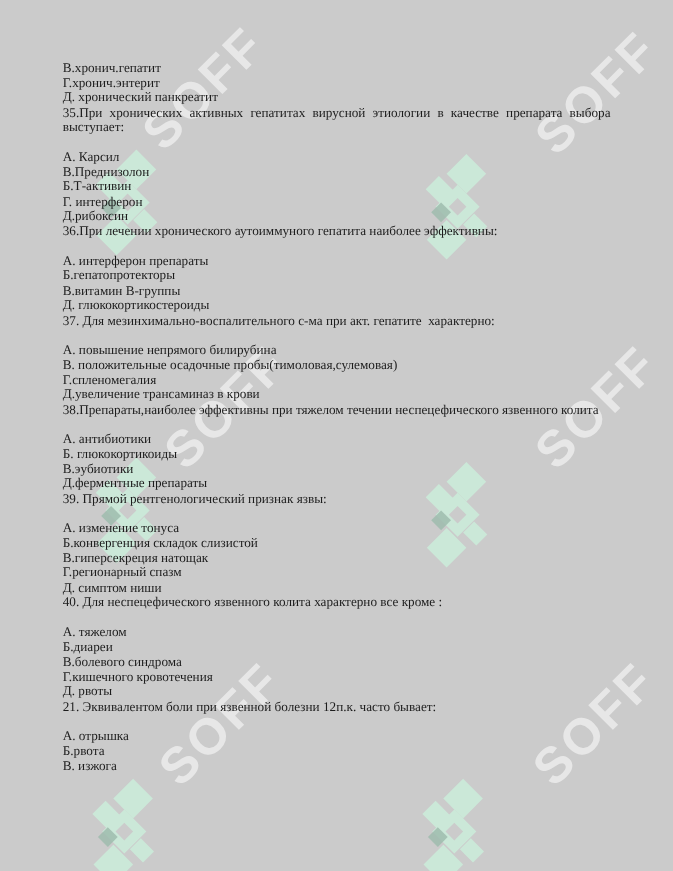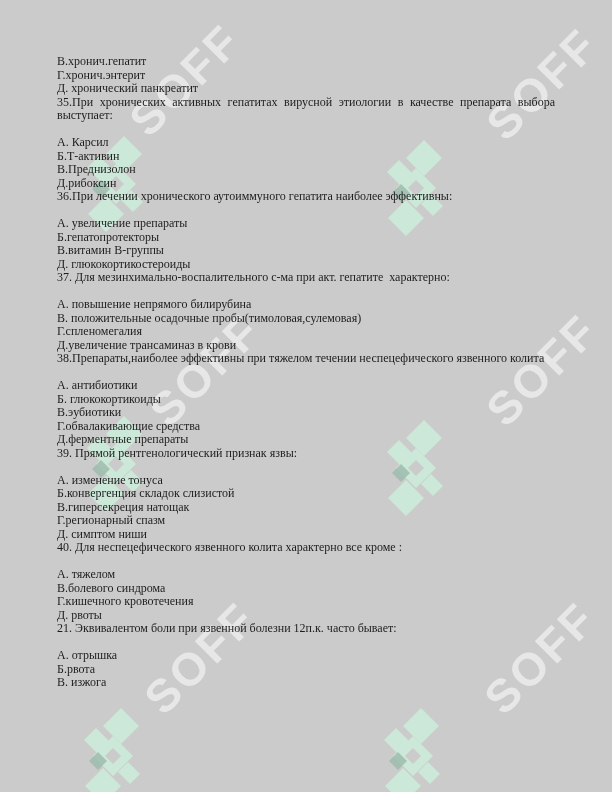--- a/index.html
+++ b/index.html
@@ -132,52 +132,53 @@
   </div>
 
   <div class="doc" id="doc">
       <div class="line">В.хронич.гепатит</div>
       <div class="line">Г.хронич.энтерит</div>
       <div class="line"><span>Д. </span><b>хронический панкреатит</b></div>
       <div class="line justify">35.При хронических активных гепатитах вирусной этиологии в качестве препарата выбора</div>
       <div class="line">выступает:</div>
       <div class="line"></div>
       <div class="line">А. Карсил</div>
+      <div class="line">В.Преднизолон</div>
       <div class="line">Б.Т-активин</div>
-      <div class="line">В.Преднизолон</div>
+      <div class="line"><span>Г. </span><b>интерферон</b></div>
       <div class="line">Д.рибоксин</div>
       <div class="line">36.При лечении хронического аутоиммуного гепатита наиболее эффективны:</div>
       <div class="line"></div>
-      <div class="line">А. увеличение препараты</div>
+      <div class="line">А. интерферон препараты</div>
       <div class="line">Б.гепатопротекторы</div>
       <div class="line">В.витамин В-группы</div>
       <div class="line"><span>Д. </span><b>глюкокортикостероиды</b></div>
       <div class="line">37. Для мезинхимально-воспалительного с-ма при акт. гепатите  характерно:</div>
       <div class="line"></div>
       <div class="line">А. повышение непрямого билирубина</div>
       <div class="line"><span>В. </span><b>положительные осадочные пробы(тимоловая,сулемовая)</b></div>
       <div class="line">Г.спленомегалия</div>
       <div class="line">Д.увеличение трансаминаз в крови</div>
       <div class="line">38.Препараты,наиболее эффективны при тяжелом течении неспецефического язвенного колита</div>
       <div class="line"></div>
       <div class="line">А. антибиотики</div>
       <div class="line"><span>Б. </span><b>глюкокортикоиды</b></div>
       <div class="line">В.эубиотики</div>
-      <div class="line">Г.обвалакивающие средства</div>
       <div class="line">Д.ферментные препараты</div>
       <div class="line">39. Прямой рентгенологический признак язвы:</div>
       <div class="line"></div>
       <div class="line">А. изменение тонуса</div>
       <div class="line">Б.конвергенция складок слизистой</div>
       <div class="line">В.гиперсекреция натощак</div>
       <div class="line">Г.регионарный спазм</div>
       <div class="line"><span>Д. </span><b>симптом ниши</b></div>
       <div class="line">40. Для неспецефического язвенного колита характерно все кроме :</div>
       <div class="line"></div>
       <div class="line">А. тяжелом</div>
+      <div class="line">Б.диареи</div>
       <div class="line">В.болевого синдрома</div>
       <div class="line">Г.кишечного кровотечения</div>
       <div class="line"><span>Д. </span><b>рвоты</b></div>
       <div class="line">21. Эквивалентом боли при язвенной болезни 12п.к. часто бывает:</div>
       <div class="line"></div>
       <div class="line">А. отрышка</div>
       <div class="line">Б.рвота</div>
       <div class="line"><span>В. </span><b>изжога</b></div>
     </div>
 

